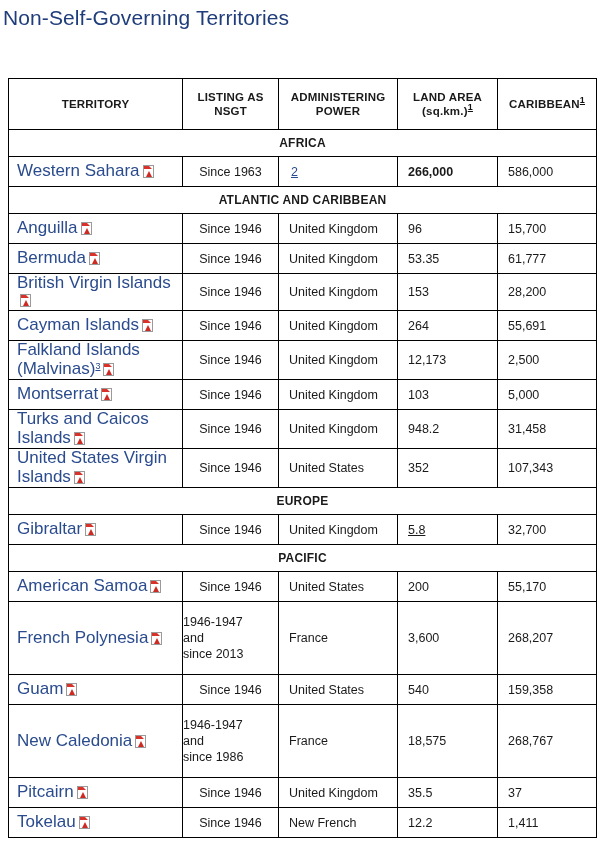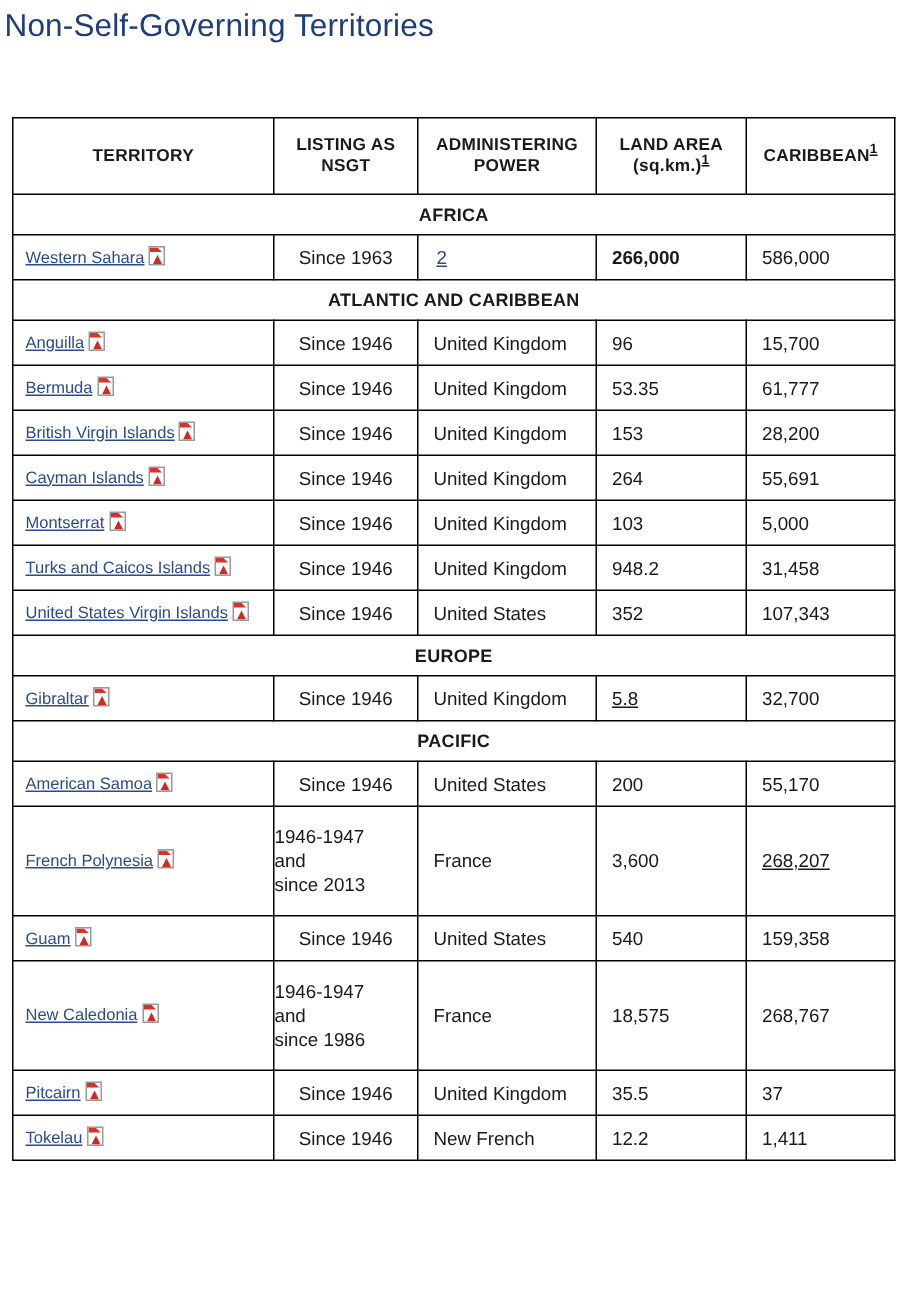--- a/index.html
+++ b/index.html
@@ -82,23 +82,22 @@
     padding-bottom: 6px;
     height: 60px;
   }
   .lnk {
     color: #2a4b8d;
     text-decoration: underline;
     cursor: pointer;
   }
   .terr-link {
     color: #2a4b8d;
-    text-decoration: underline;
     cursor: pointer;
-    font-size: 11px;
+    font-size: 17px;
   }
   sup.fn {
     font-size: 9px;
     color: #2a4b8d;
     text-decoration: underline;
     vertical-align: super;
     line-height: 0;
     cursor: pointer;
   }
   sup.fnb {
@@ -235,20 +234,29 @@
           <td class="cell terr">
             <span class="terr-cell-inner"><span class="terr-link">Cayman Islands</span><span class="pdf-icon"><span class="pdf-fold"></span></span></span>
           </td>
           <td class="cell ctr">Since 1946</td>
           <td class="cell" style="padding-left: 10px;">United Kingdom</td>
           <td class="cell" style="padding-left: 10px;">264</td>
           <td class="cell" style="padding-left: 10px;">55,691</td>
         </tr>
         <tr>
           <td class="cell terr">
+            <span class="terr-cell-inner"><span class="terr-link">Falkland Islands (Malvinas)</span><sup class="fn">3</sup><span class="pdf-icon"><span class="pdf-fold"></span></span></span>
+          </td>
+          <td class="cell ctr">Since 1946</td>
+          <td class="cell" style="padding-left: 10px;">United Kingdom</td>
+          <td class="cell" style="padding-left: 10px;">12,173</td>
+          <td class="cell" style="padding-left: 10px;">2,500</td>
+        </tr>
+        <tr>
+          <td class="cell terr">
             <span class="terr-cell-inner"><span class="terr-link">Montserrat</span><span class="pdf-icon"><span class="pdf-fold"></span></span></span>
           </td>
           <td class="cell ctr">Since 1946</td>
           <td class="cell" style="padding-left: 10px;">United Kingdom</td>
           <td class="cell" style="padding-left: 10px;">103</td>
           <td class="cell" style="padding-left: 10px;">5,000</td>
         </tr>
         <tr>
           <td class="cell terr">
             <span class="terr-cell-inner"><span class="terr-link">Turks and Caicos Islands</span><span class="pdf-icon"><span class="pdf-fold"></span></span></span>
@@ -291,21 +299,21 @@
           <td class="cell" style="padding-left: 10px;">200</td>
           <td class="cell" style="padding-left: 10px;">55,170</td>
         </tr>
         <tr>
           <td class="cell terr">
             <span class="terr-cell-inner"><span class="terr-link">French Polynesia</span><span class="pdf-icon"><span class="pdf-fold"></span></span></span>
           </td>
           <td class="cell multiline"><span>1946-1947</span><br><span>and</span><br><span>since 2013</span></td>
           <td class="cell" style="padding-left: 10px;">France</td>
           <td class="cell" style="padding-left: 10px;">3,600</td>
-          <td class="cell" style="padding-left: 10px; text-decoration: underline;">268,207</td>
+          <td class="cell" style="padding-left: 10px;">268,207</td>
         </tr>
         <tr>
           <td class="cell terr">
             <span class="terr-cell-inner"><span class="terr-link">Guam</span><span class="pdf-icon"><span class="pdf-fold"></span></span></span>
           </td>
           <td class="cell ctr">Since 1946</td>
           <td class="cell" style="padding-left: 10px;">United States</td>
           <td class="cell" style="padding-left: 10px;">540</td>
           <td class="cell" style="padding-left: 10px;">159,358</td>
         </tr>

